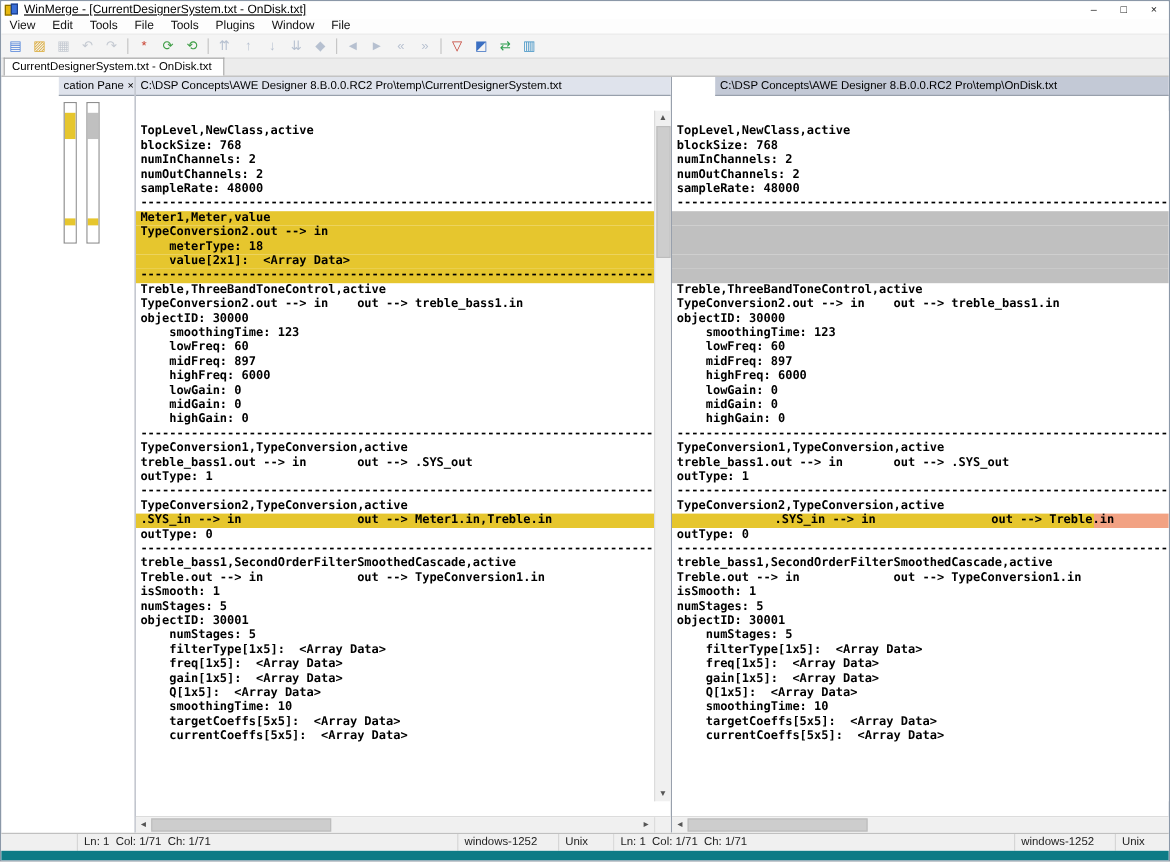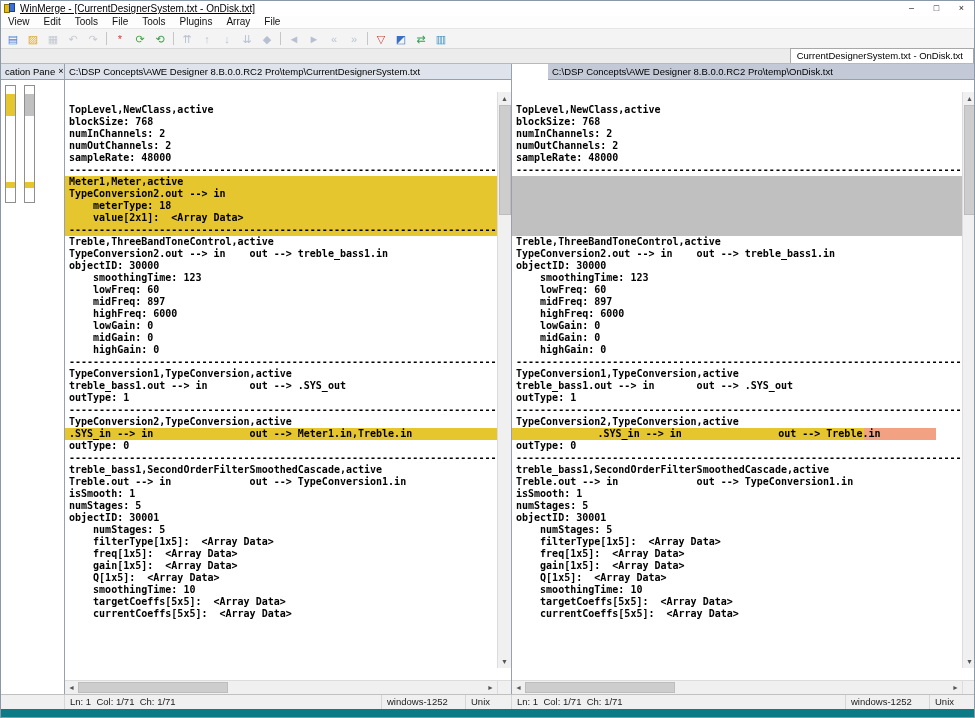--- a/index.html
+++ b/index.html
@@ -17,28 +17,28 @@
   .win-controls { display:flex; flex:0 0 auto; }
   .win-btn { width:25px; height:14px; text-align:center; line-height:13px; font-size:9px; color:#222; }
 
   
   .menubar { height:13px; background:#fdfdfd; border-bottom:1px solid #e6e6e6; display:flex; font-size:10px; flex:0 0 auto; }
   .menu-item { padding:0 7px; line-height:12px; color:#111; }
   .toolbar { height:20px; background:#f4f4f4; border-bottom:1px solid #d8d8d8; display:flex; align-items:center; padding-left:2px; flex:0 0 auto; }
   .tb-btn { width:20px; height:18px; display:flex; align-items:center; justify-content:center; font-size:11px; line-height:18px; }
   .tb-btn.disabled { opacity:.35; }
   .tb-sep { width:1px; height:13px; background:#c6c6c6; margin:0 3px; }
-  .tabbar { height:15px; background:#ececec; border-bottom:1px solid #b8b8b8; display:flex; align-items:flex-end; padding-left:2px; flex:0 0 auto;justify-content:flex-end; }
+  .tabbar { height:15px; background:#ececec; border-bottom:1px solid #b8b8b8; display:flex; align-items:flex-end; padding-left:2px; flex:0 0 auto; }
   .tab { background:#ffffff; border:1px solid #a8a8a8; border-bottom:none; font-size:9.5px; line-height:12px; padding:1px 10px 1px 6px; white-space:nowrap; }
 
   
   .main { flex:1 1 auto; display:flex; overflow:hidden; }
   .pane-header { height:16px; font-size:9.5px; line-height:15px; padding:0 4px; white-space:nowrap;
                  overflow:hidden; border-bottom:1px solid #98a0ac; color:#000; flex:0 0 auto; }
-  .loc-col { width:64px; flex:0 0 auto; border-right:1px solid #98a0ac; display:flex; flex-direction:column; background:#fff; }
+  .loc-col { width:64px; flex:0 0 auto; border-right:1px solid #98a0ac; display:flex; flex-direction:column; background:#fff;margin-left:48px; }
   .loc-header { background:#dfe3ec; display:flex; justify-content:space-between; }
   .loc-close { font-size:9px; padding-left:3px; }
   .loc-body { flex:1; background:#ffffff; padding:5px 0 0 4px; display:flex; gap:8px; }
   .loc-bar { width:11px; height:118px; border:1px solid #8f8f8f; overflow:hidden; }
 
   .file-pane { display:flex; flex-direction:column; overflow:hidden;gap:12px; }
   .file-pane.left  { width:447px; flex:0 0 auto; border-right:1px solid #98a0ac; }
   .file-pane.right { width:464px; flex:0 0 auto; }
   .hdr-left  { background:#dfe3ec; }
   .hdr-right { background:#c3c9d6;margin-left:36px; }
@@ -92,21 +92,21 @@
     </span>
   </div>
 
   <div class="menubar" id="menubar">
       <span class="menu-item">View</span>
       <span class="menu-item">Edit</span>
       <span class="menu-item">Tools</span>
       <span class="menu-item">File</span>
       <span class="menu-item">Tools</span>
       <span class="menu-item">Plugins</span>
-      <span class="menu-item">Array</span>
+      <span class="menu-item">Window</span>
       <span class="menu-item">File</span>
     </div>
 
   <div class="toolbar" id="toolbar">
       <span class="tb-btn" style="color: rgb(79, 129, 216);">▤</span>
       <span class="tb-btn" style="color: rgb(217, 166, 46);">▨</span>
       <span class="tb-btn disabled" style="color: rgb(106, 121, 144);">▦</span>
       <span class="tb-btn disabled" style="color: rgb(106, 121, 144);">↶</span>
       <span class="tb-btn disabled" style="color: rgb(106, 121, 144);">↷</span>
       <span class="tb-sep"></span>
@@ -163,21 +163,21 @@
     <div class="file-pane left">
       <div class="pane-header hdr-left">C:\DSP Concepts\AWE Designer 8.B.0.0.RC2 Pro\temp\CurrentDesignerSystem.txt</div>
       <div class="body-row">
         <div class="pane-content" id="pane0">
             <div class="code-line">TopLevel,NewClass,active</div>
             <div class="code-line">blockSize: 768</div>
             <div class="code-line">numInChannels: 2</div>
             <div class="code-line">numOutChannels: 2</div>
             <div class="code-line">sampleRate: 48000</div>
             <div class="code-line">----------------------------------------------------------------------------------------------------</div>
-            <div class="code-line" style="background: rgb(230, 198, 46);">Meter1,Meter,active</div>
+            <div class="code-line" style="background: rgb(230, 198, 46);">Meter1,Meter,value</div>
             <div class="code-line" style="background: rgb(230, 198, 46);">TypeConversion2.out --&gt; in</div>
             <div class="code-line" style="background: rgb(230, 198, 46);">    meterType: 18</div>
             <div class="code-line" style="background: rgb(230, 198, 46);">    value[2x1]:  &lt;Array Data&gt;</div>
             <div class="code-line" style="background: rgb(230, 198, 46);">----------------------------------------------------------------------------------------------------</div>
             <div class="code-line">Treble,ThreeBandToneControl,active</div>
             <div class="code-line">TypeConversion2.out --&gt; in    out --&gt; treble_bass1.in</div>
             <div class="code-line">objectID: 30000</div>
             <div class="code-line">    smoothingTime: 123</div>
             <div class="code-line">    lowFreq: 60</div>
             <div class="code-line">    midFreq: 897</div>

